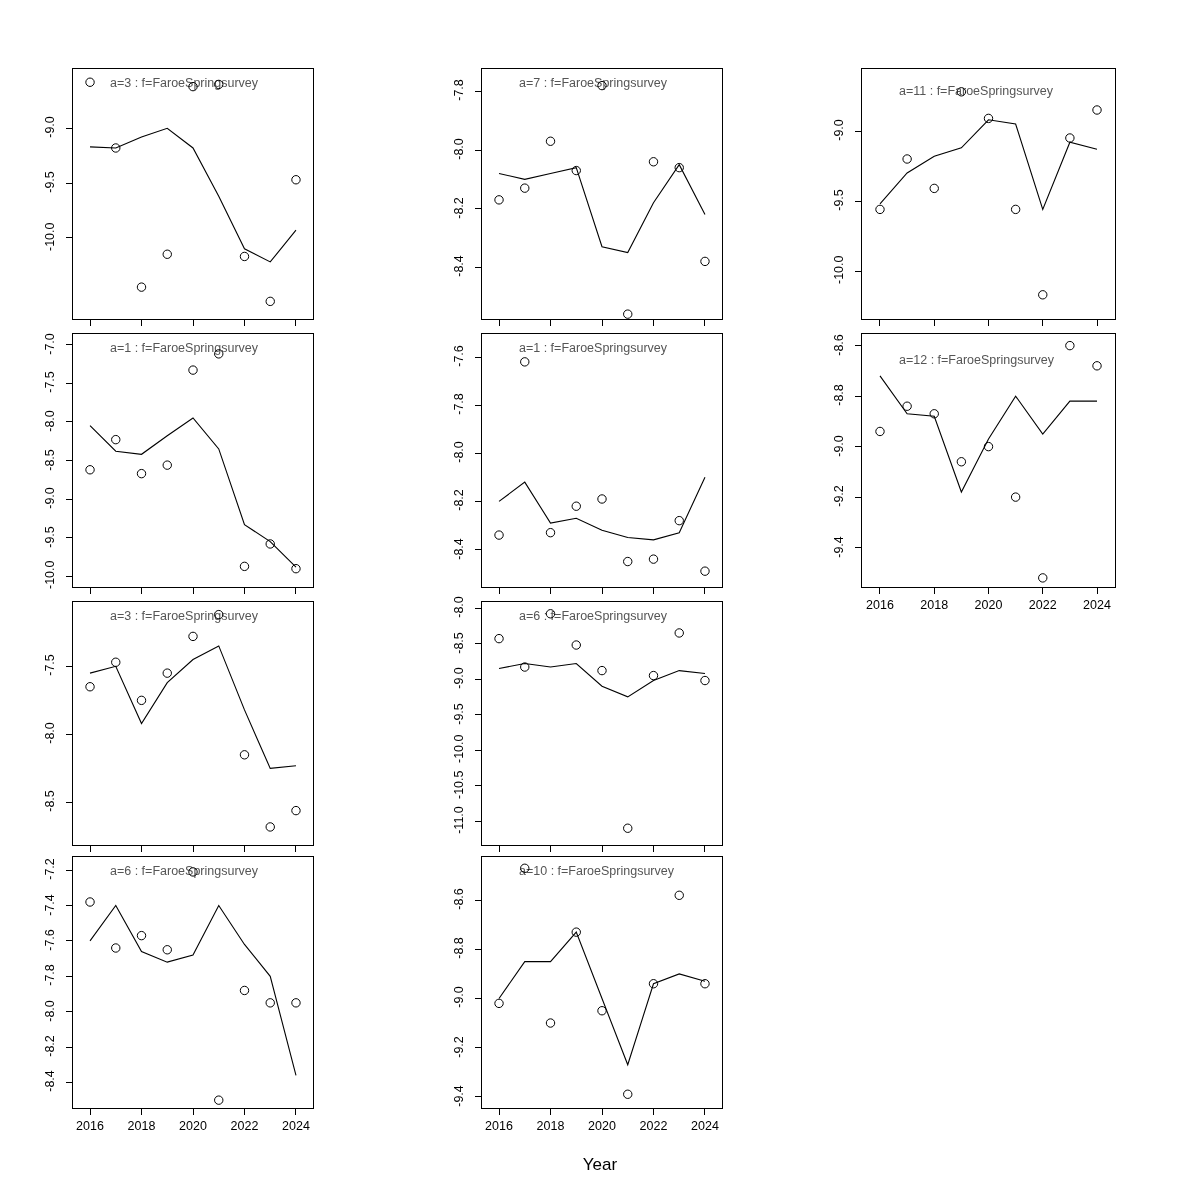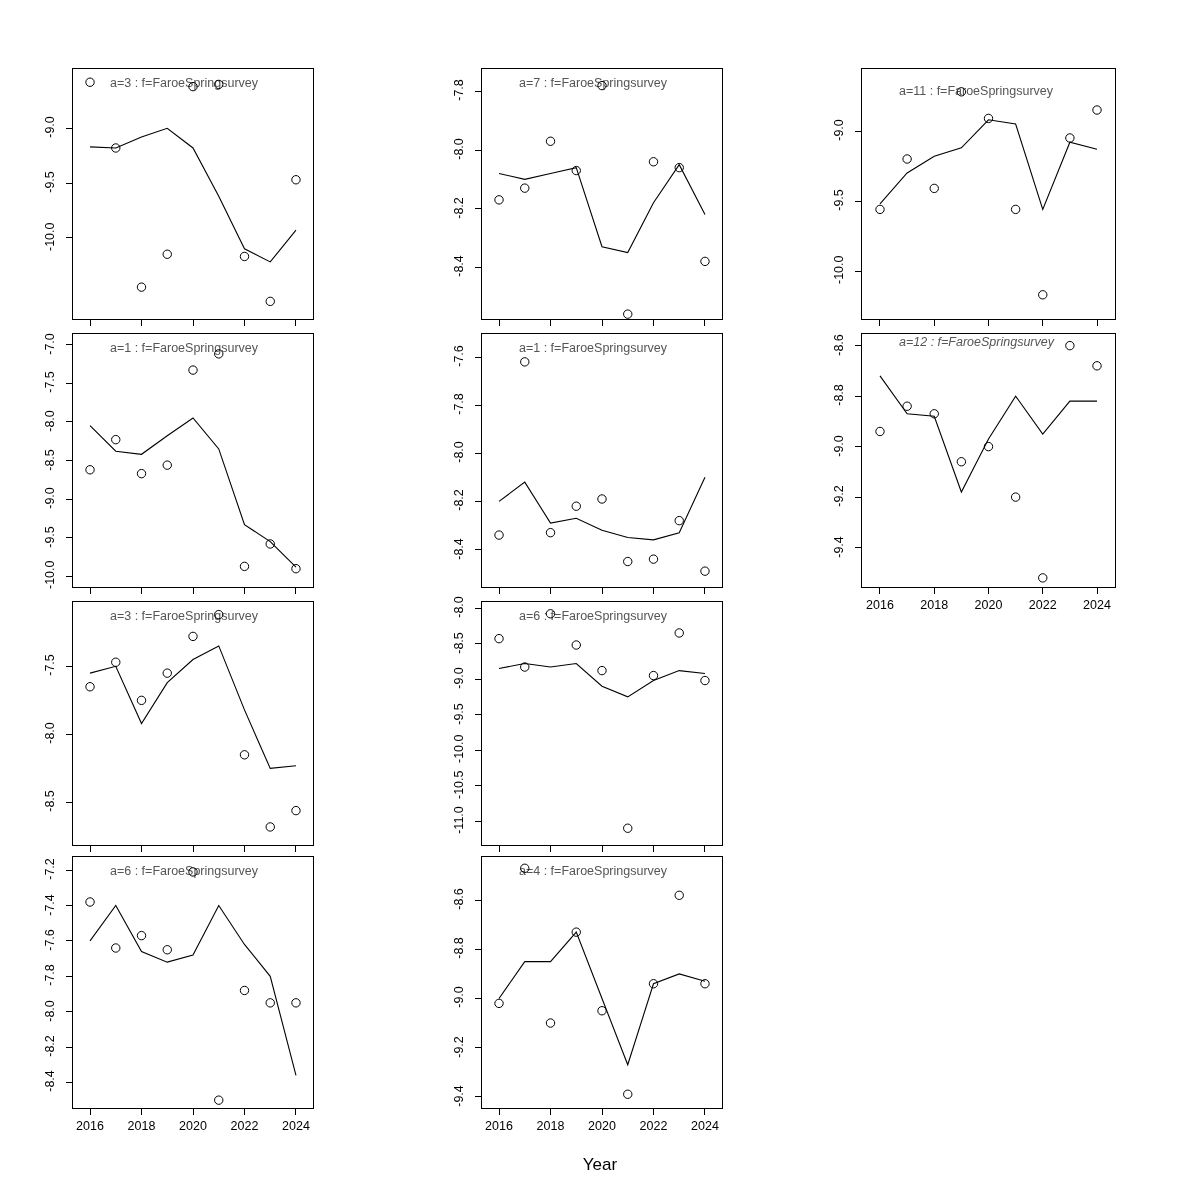--- a/index.html
+++ b/index.html
@@ -275,21 +275,21 @@
             <circle cx="627.7446808510635" cy="828.2463768115942" r="4.2" class="pt"></circle>
             <circle cx="653.4893617021272" cy="675.5652173913043" r="4.2" class="pt"></circle>
             <circle cx="679.2340425531908" cy="632.9565217391304" r="4.2" class="pt"></circle>
             <circle cx="704.9787234042543" cy="680.536231884058" r="4.2" class="pt"></circle>
             <polyline points="499.0212765957457,668.463768115942 524.7659574468092,663.4927536231884 550.5106382978729,667.0434782608695 576.2553191489365,663.4927536231884 602,686.2173913043478 627.7446808510635,696.8695652173913 653.4893617021272,680.536231884058 679.2340425531908,670.5942028985507 704.9787234042543,673.4347826086956" class="ln"></polyline>
           </g>
         </svg>
       </div>
       <div class="panel" style="left: 0px; top: 0px;">
         <div class="plotbox" style="left: 481px; top: 856px; width: 242px; height: 253px;"></div>
-        <div class="title" style="left: 519px; top: 864px;">a=4  :  f=FaroeSpringsurvey</div>
+        <div class="title" style="left: 519px; top: 864px;">a=10  :  f=FaroeSpringsurvey</div>
         <div class="tickmark" style="left: 475px; top: 899.714px; width: 6px; height: 1px;"></div>
         <div class="ytick" style="left: 445px; top: 892.214px; width: 28px; text-align: center; transform: rotate(-90deg);">-8.6</div>
         <div class="tickmark" style="left: 475px; top: 948.84px; width: 6px; height: 1px;"></div>
         <div class="ytick" style="left: 445px; top: 941.34px; width: 28px; text-align: center; transform: rotate(-90deg);">-8.8</div>
         <div class="tickmark" style="left: 475px; top: 997.966px; width: 6px; height: 1px;"></div>
         <div class="ytick" style="left: 445px; top: 990.466px; width: 28px; text-align: center; transform: rotate(-90deg);">-9.0</div>
         <div class="tickmark" style="left: 475px; top: 1047.09px; width: 6px; height: 1px;"></div>
         <div class="ytick" style="left: 445px; top: 1039.59px; width: 28px; text-align: center; transform: rotate(-90deg);">-9.2</div>
         <div class="tickmark" style="left: 475px; top: 1096.22px; width: 6px; height: 1px;"></div>
         <div class="ytick" style="left: 445px; top: 1088.72px; width: 28px; text-align: center; transform: rotate(-90deg);">-9.4</div>
@@ -348,21 +348,21 @@
             <circle cx="1015.6276595744678" cy="209.40000000000006" r="4.2" class="pt"></circle>
             <circle cx="1042.7553191489355" cy="294.80000000000007" r="4.2" class="pt"></circle>
             <circle cx="1069.8829787234035" cy="138.00000000000006" r="4.2" class="pt"></circle>
             <circle cx="1097.0106382978713" cy="109.99999999999989" r="4.2" class="pt"></circle>
             <polyline points="879.9893617021287,203.7999999999999 907.1170212765966,173.00000000000006 934.2446808510643,156.1999999999999 961.3723404255322,147.79999999999984 988.5,119.79999999999993 1015.6276595744678,123.99999999999983 1042.7553191489355,209.40000000000006 1069.8829787234035,142.19999999999996 1097.0106382978713,149.20000000000005" class="ln"></polyline>
           </g>
         </svg>
       </div>
       <div class="panel" style="left: 0px; top: 0px;">
         <div class="plotbox" style="left: 861px; top: 333px; width: 255px; height: 255px;"></div>
-        <div class="title" style="left: 899px; top: 335px; font-style: italic;">a=12  :  f=FaroeSpringsurvey</div>
+        <div class="title" style="left: 899px; top: 353px;">a=12  :  f=FaroeSpringsurvey</div>
         <div class="tickmark" style="left: 855px; top: 345.124px; width: 6px; height: 1px;"></div>
         <div class="ytick" style="left: 825px; top: 337.624px; width: 28px; text-align: center; transform: rotate(-90deg);">-8.6</div>
         <div class="tickmark" style="left: 855px; top: 395.619px; width: 6px; height: 1px;"></div>
         <div class="ytick" style="left: 825px; top: 388.119px; width: 28px; text-align: center; transform: rotate(-90deg);">-8.8</div>
         <div class="tickmark" style="left: 855px; top: 446.114px; width: 6px; height: 1px;"></div>
         <div class="ytick" style="left: 825px; top: 438.614px; width: 28px; text-align: center; transform: rotate(-90deg);">-9.0</div>
         <div class="tickmark" style="left: 855px; top: 496.609px; width: 6px; height: 1px;"></div>
         <div class="ytick" style="left: 825px; top: 489.109px; width: 28px; text-align: center; transform: rotate(-90deg);">-9.2</div>
         <div class="tickmark" style="left: 855px; top: 547.104px; width: 6px; height: 1px;"></div>
         <div class="ytick" style="left: 825px; top: 539.604px; width: 28px; text-align: center; transform: rotate(-90deg);">-9.4</div>

